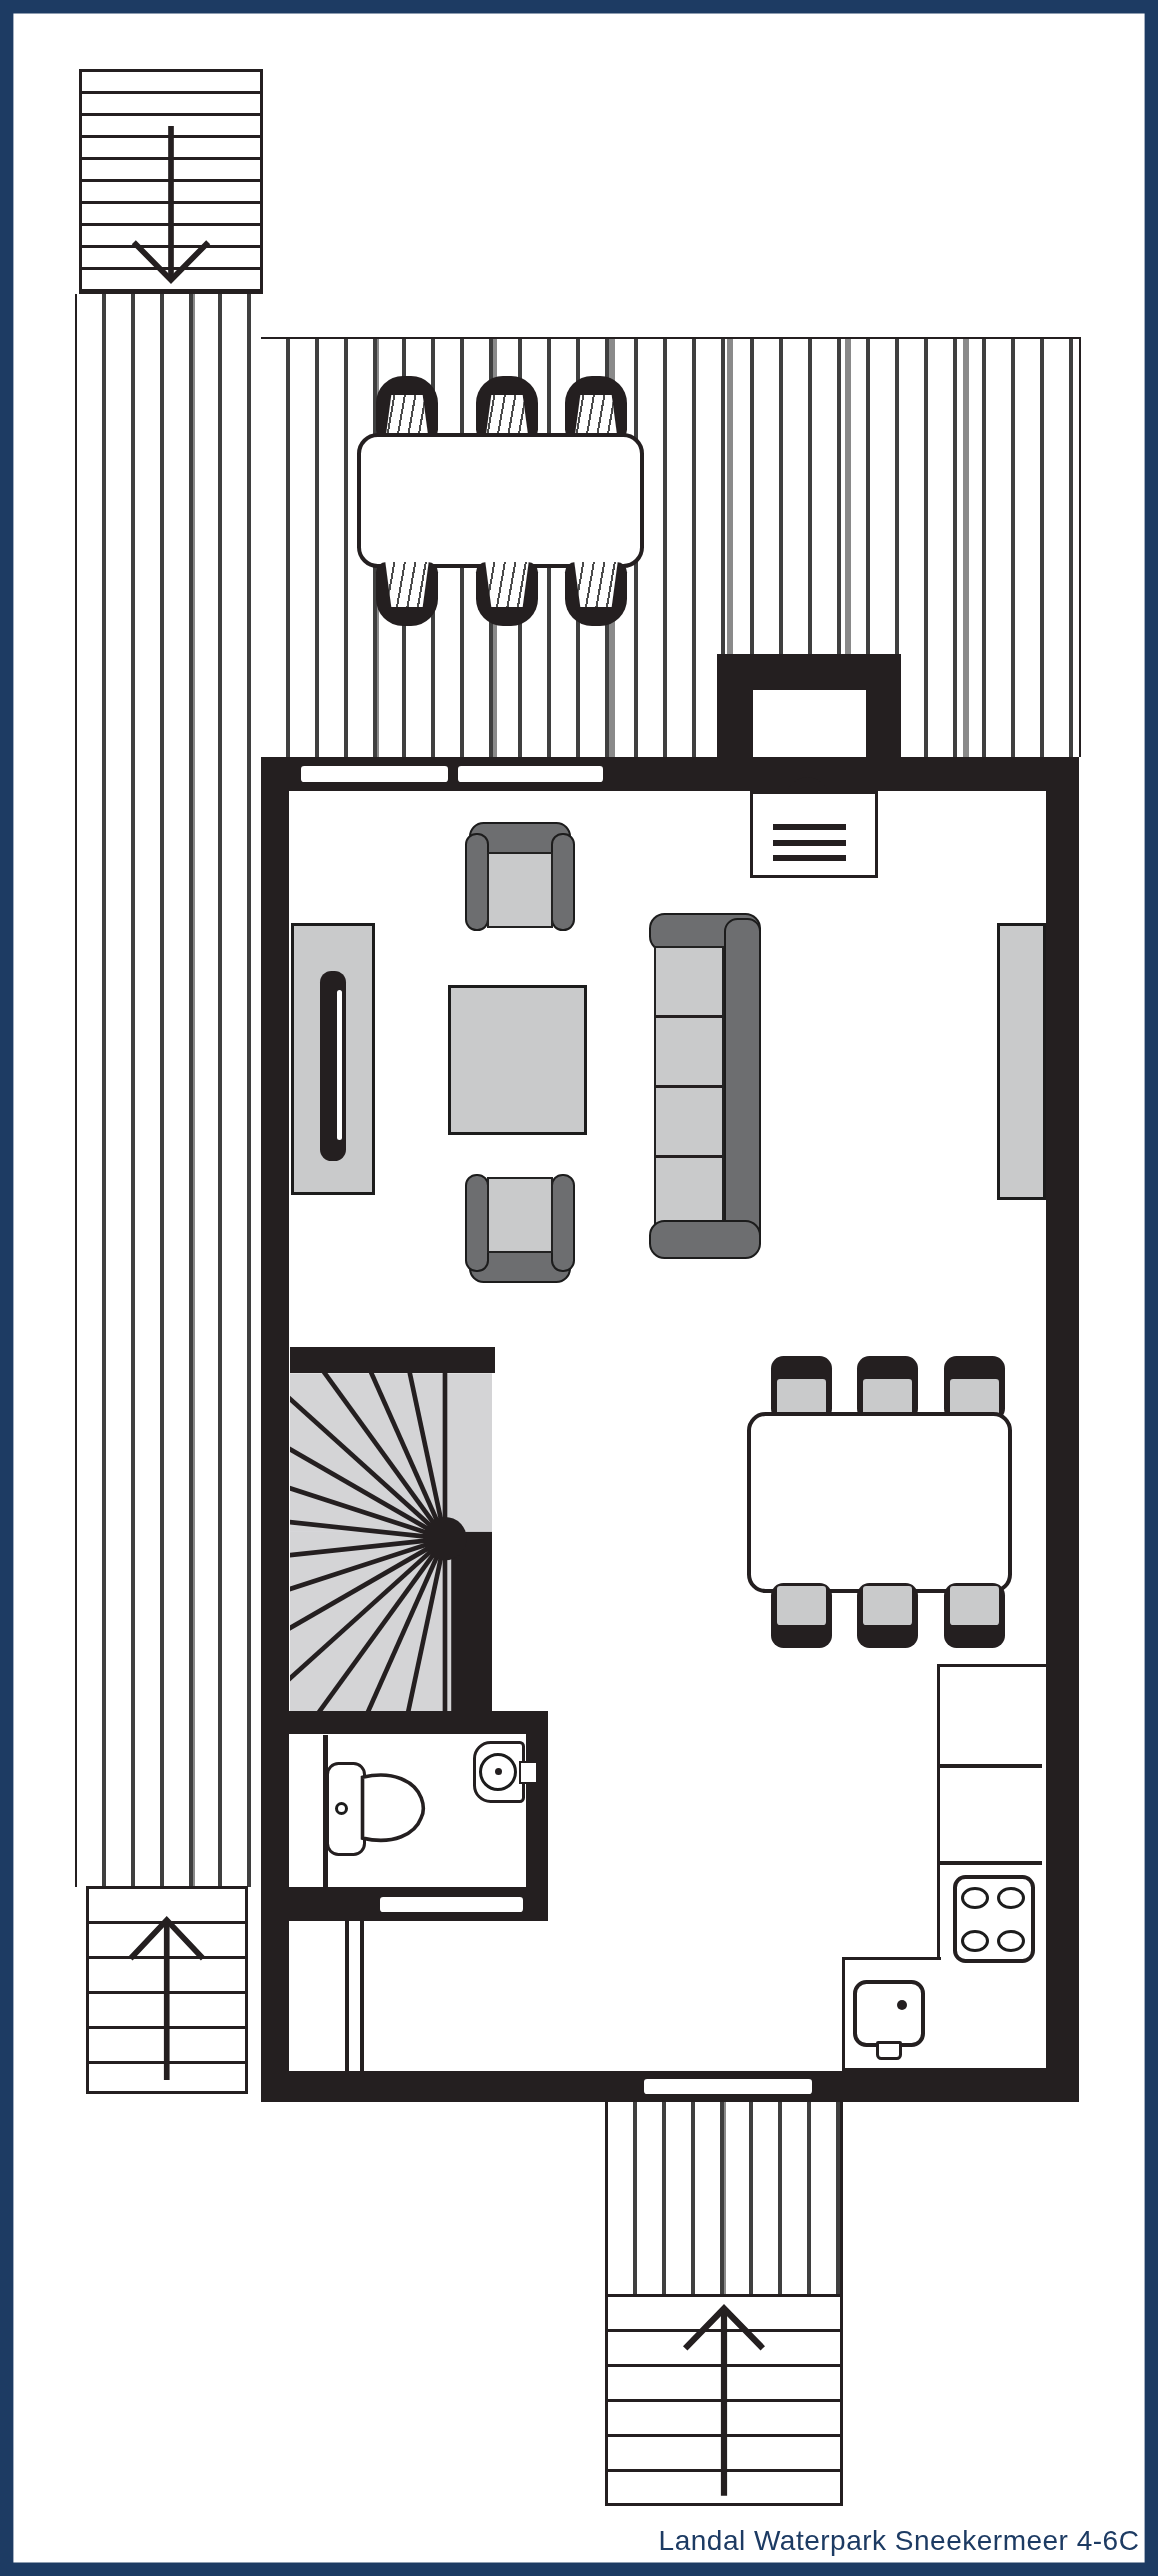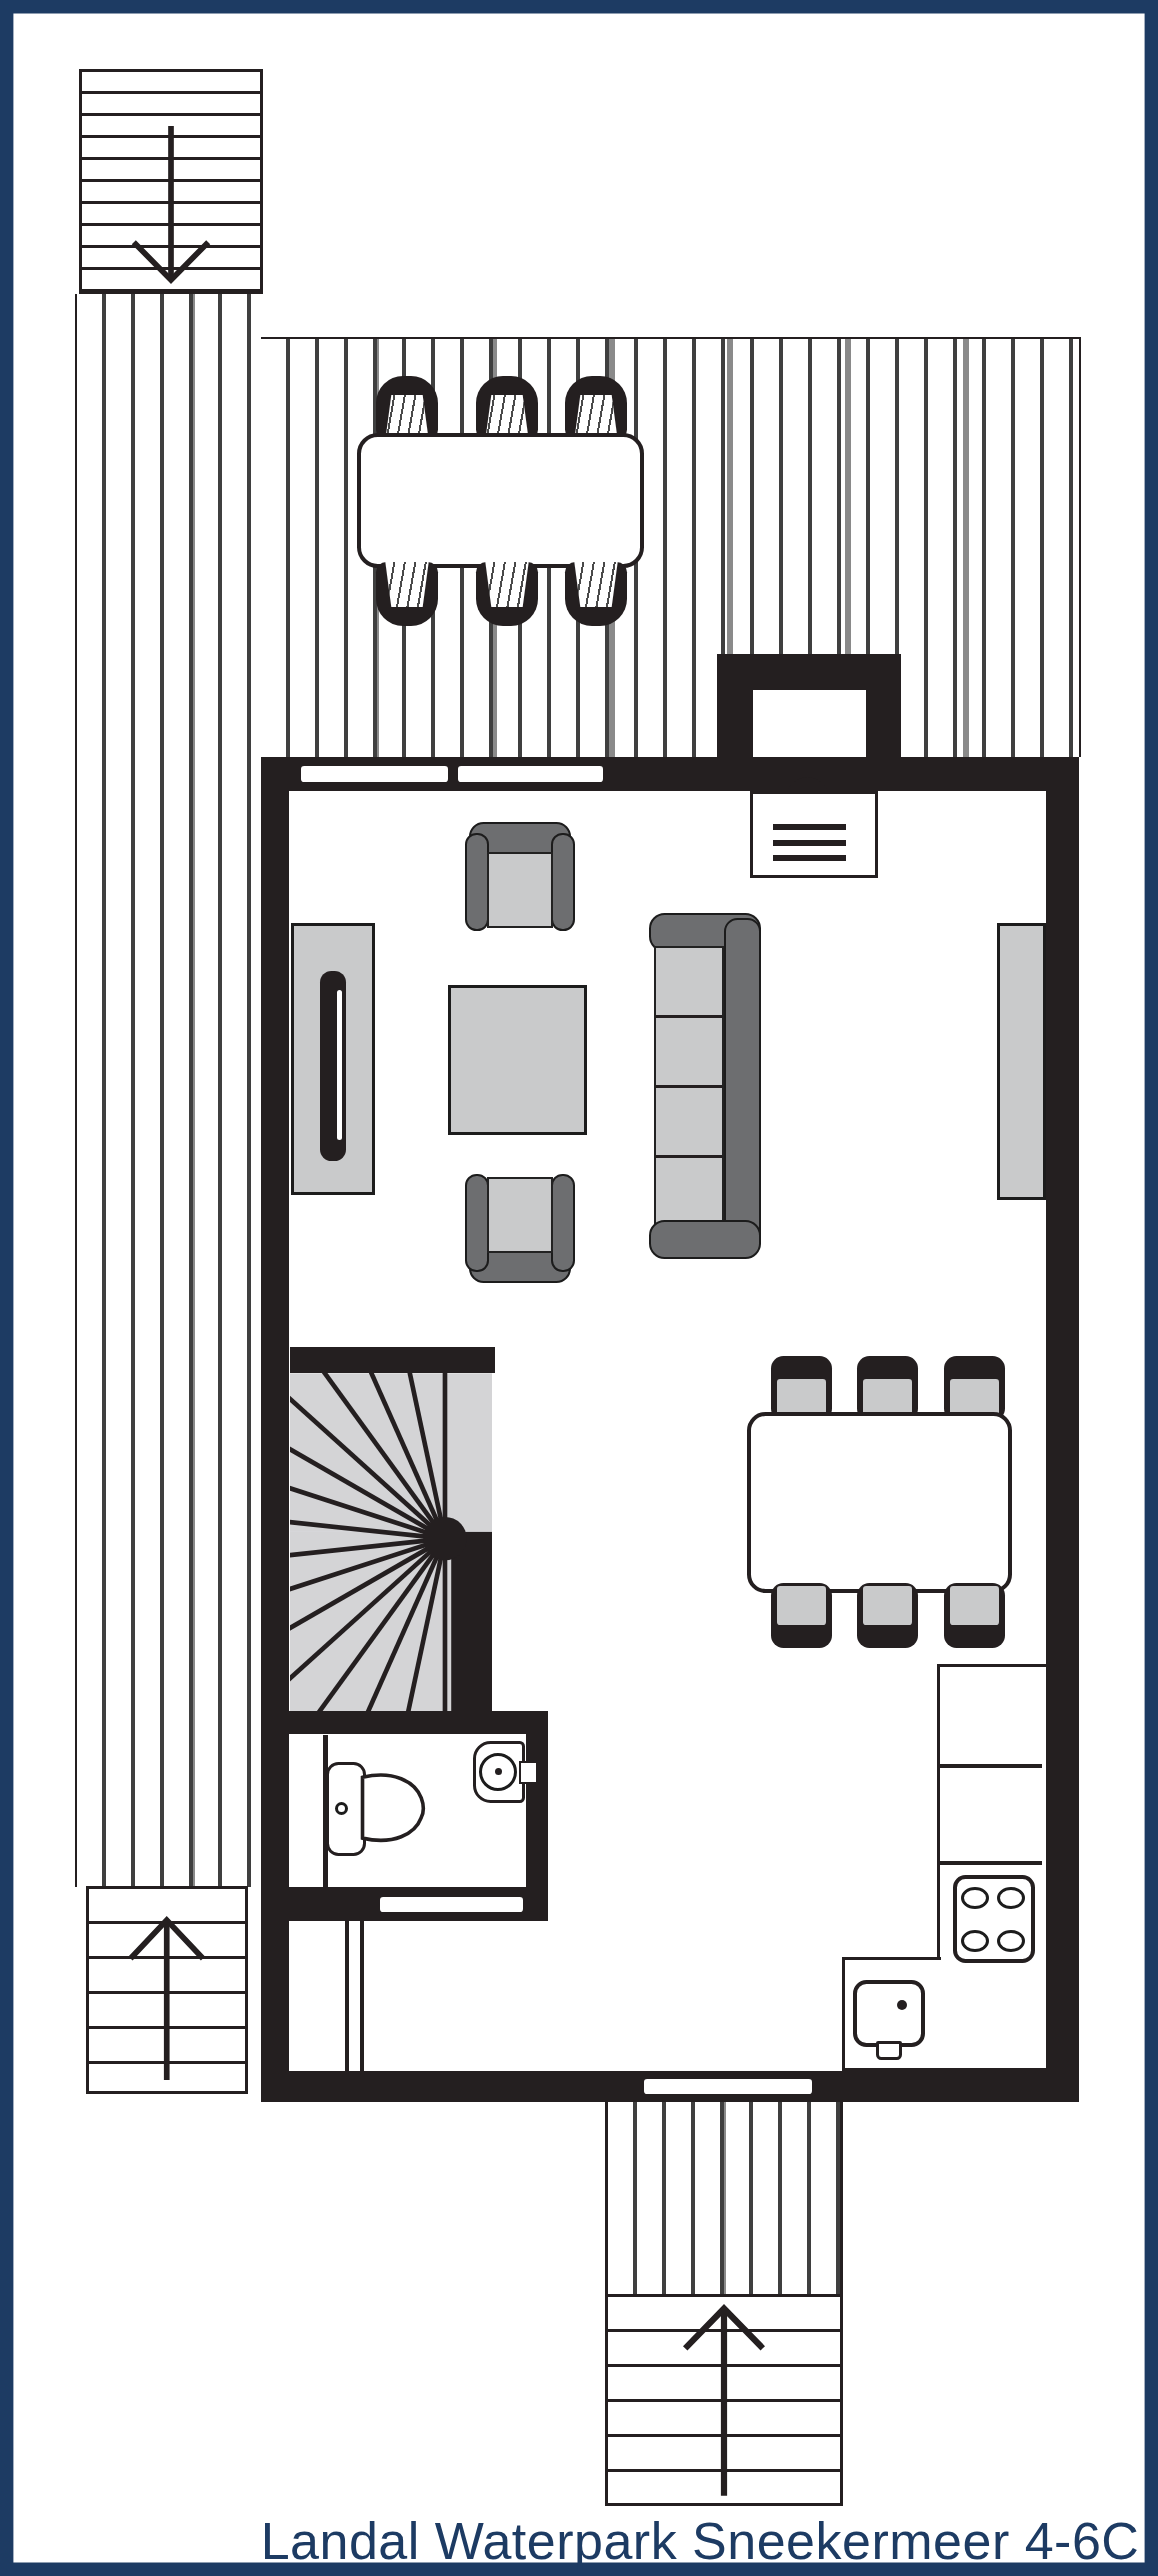--- a/index.html
+++ b/index.html
@@ -42,21 +42,21 @@
   .armchair .arm.l{left:0;} .armchair .arm.r{right:0;}
   .armchair .seat{position:absolute;left:22px;right:22px;top:30px;bottom:3.1px;background:var(--furniture_light,#c9cacb);border:2.1px solid #222;box-sizing:border-box;}
   
   .sofa{position:absolute;width:112px;height:346px;}
   .sofa .sarm{position:absolute;left:0;right:0;height:39px;background:var(--furniture_dark,#6d6e70);border:2.6px solid #1c1c1c;border-radius:15.5px;box-sizing:border-box;}
   .sofa .sarm.t{top:0;} .sofa .sarm.b{bottom:0;}
   .sofa .sback{position:absolute;right:0;top:5.2px;bottom:5.2px;width:37px;background:var(--furniture_dark,#6d6e70);border:2.6px solid #1c1c1c;border-radius:13.4px;box-sizing:border-box;}
   .sofa .scush{position:absolute;left:5.2px;top:33px;bottom:33px;width:70px;border:2.1px solid #222;box-sizing:border-box;
       background:repeating-linear-gradient(180deg,var(--furniture_light,#c9cacb) 0 67px,#241f20 67px 70px);}
   .burner{position:absolute;width:28px;height:22px;border:3.6px solid #1c1c1c;border-radius:50%;box-sizing:border-box;background:#fff;}
-  #caption{position:absolute;right:18.6px;bottom:5px;color:var(--caption_navy,#1d3b63);font-size:52px;letter-spacing:0.5px;}
+  #caption{position:absolute;right:18.6px;bottom:19px;color:var(--caption_navy,#1d3b63);font-size:28px;letter-spacing:0.5px;}
 </style>
 </head>
 <body>
 
 <div id="plan">
 
   <div class="stairs h" style="left:79px;top:69px;width:184px;height:225px;"></div>
   <svg class="abs" style="left:79px;top:69px;" width="184" height="225" viewBox="0 0 356 435">
     <line x1="178" y1="110" x2="178" y2="405" stroke="#241f20" stroke-width="11"></line>
     <polyline points="106,335 178,408 250,335" fill="none" stroke="#241f20" stroke-width="11"></polyline>

